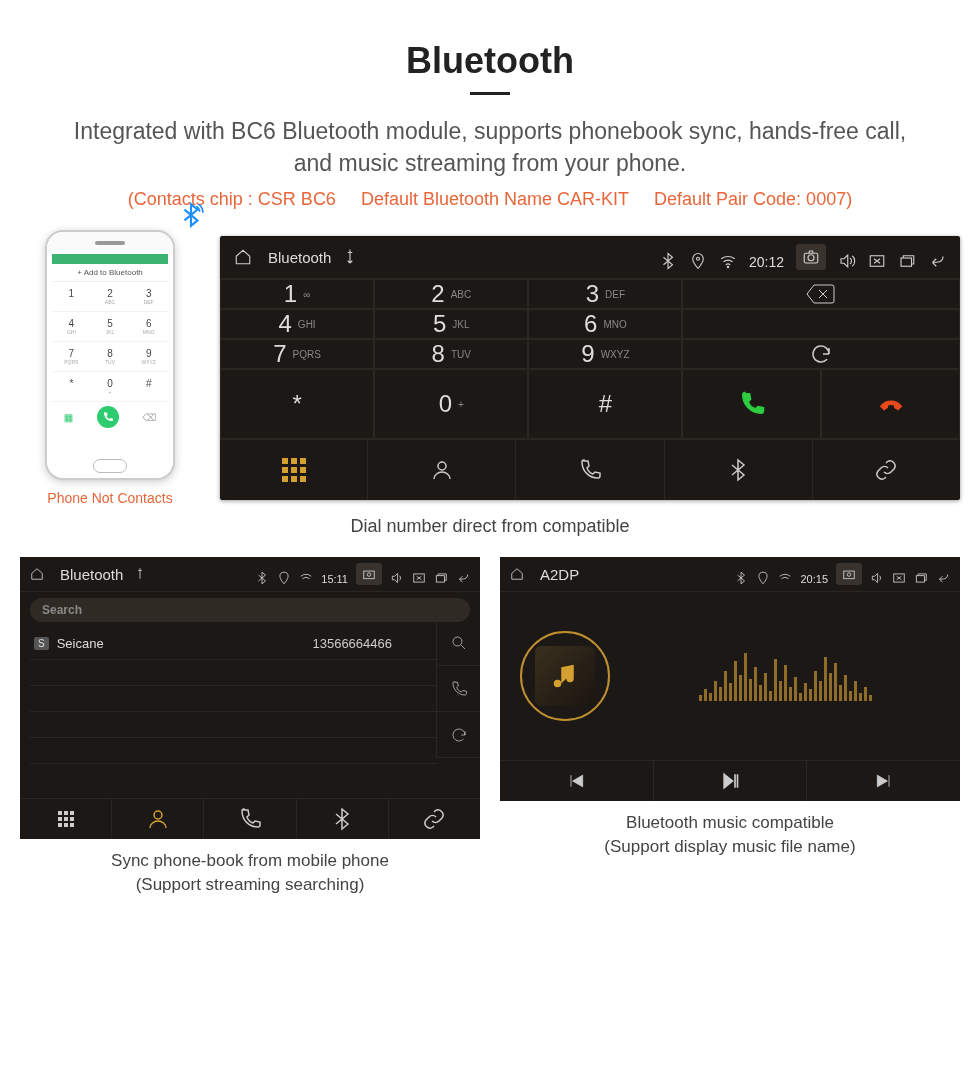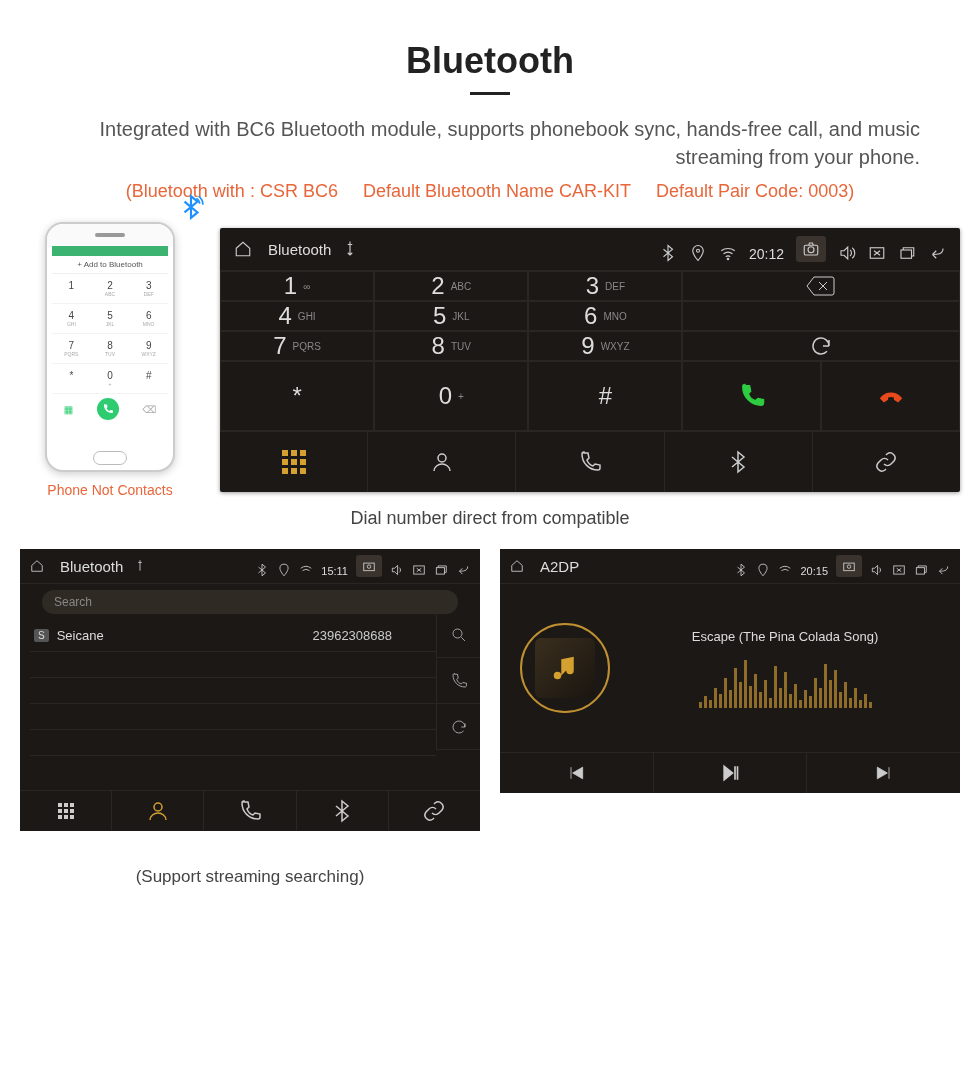--- a/index.html
+++ b/index.html
@@ -5,21 +5,21 @@
 * { box-sizing: border-box; margin: 0; padding: 0; }
 body {
   width: 980px;
   background: #fff;
   font-family: Arial, sans-serif;
   color: #333;
   padding: 40px 20px 20px;
 }
 .page-title { text-align: center; font-size: 36px; font-weight: bold; color: #222; }
 .title-underline { width: 40px; height: 3px; background: #222; margin: 10px auto 20px; }
-.description { text-align: right; font-size: 20px; color: #555; margin: 0 40px 10px; line-height: 1.4; }
+.description { text-align: center; font-size: 23px; color: #555; margin: 0 40px 10px; line-height: 1.4; }
 .red-line { text-align: center; font-size: 18px; color: #e8663a; margin-bottom: 20px; }
 .red-line span { margin: 0 10px; }
 .main-row { display: flex; align-items: center; gap: 20px; margin-bottom: 10px; }
 .phone-col { width: 180px; text-align: center; }
 .phone-mock {
   width: 130px; height: 250px; background: #fff; border: 2px solid #ccc;
   border-radius: 18px; margin: 0 auto 10px; position: relative;
   box-shadow: 0 2px 8px rgba(0,0,0,0.2);
 }
 .phone-top { height: 22px; background: #fafafa; border-radius: 16px 16px 0 0; display:flex; justify-content:center; align-items:center; }
@@ -82,21 +82,21 @@
 .hu-tab.active-user svg { stroke:#d4a030; }
 
 .caption { text-align:center; font-size:18px; color:#444; margin-top:10px; margin-bottom:20px; }
 
 .bottom-row { display:flex; gap:20px; }
 .small-unit { flex:1; background:#1b1816; color:#ddd; }
 .small-unit .hu-statusbar { font-size:11px; padding:6px 10px; }
 .small-unit .hu-status-right { gap:8px; }
 .small-unit .hu-icon svg { width:14px; height:14px; }
 
-.search-area { padding:6px 22px; }
+.search-area { padding:6px 10px;font-weight:bold; }
 .search-box {
   background:#2f2a24; border-radius:14px; padding:5px 12px;
   font-size:12px; color:#888;
 }
 .contact-list { padding:0 10px; }
 .contact-row {
   display:flex; align-items:center; padding:8px 4px;
   border-bottom:1px solid #2a2622; font-size:13px;
 }
 .contact-badge { background:#555; color:#ddd; font-size:10px; padding:1px 4px; margin-right:8px; border-radius:2px; }
@@ -143,23 +143,23 @@
 
 .subcaption { text-align:center; font-size:17px; color:#444; margin-top:10px; line-height:1.4; }
 </style>
 </head>
 <body>
 
 <h1 class="page-title">Bluetooth</h1>
 <div class="title-underline"></div>
 <p class="description">Integrated with BC6 Bluetooth module, supports phonebook sync, hands-free call, and music streaming from your phone.</p>
 <p class="red-line">
-  <span>(Bluetooth with : CSR BC6</span>
+  <span>(Contacts chip : CSR BC6</span>
   <span>Default Bluetooth Name CAR-KIT</span>
-  <span>Default Pair Code: 0003)</span>
+  <span>Default Pair Code: 0007)</span>
 </p>
 
 <div class="main-row">
 
   <div class="phone-col">
     <div style="position:relative;">
       <span class="bt-signal">
         <svg viewBox="0 0 24 24" width="26" height="26">
             <path d="M6 7l12 10-6 5V2l6 5L6 17" stroke="#1e90ff" stroke-width="2" fill="none"></path>
             <path d="M17 4 Q20 6 20 9" stroke="#1e90ff" stroke-width="1.5" fill="none"></path>
@@ -449,21 +449,21 @@
         </div>
       </div>
       <div class="contacts-wrap">
         <div class="search-area">
           <div class="search-box">Search</div>
         </div>
         <div class="contact-list" style="padding-right:44px;">
           <div class="contact-row">
             <span class="contact-badge">S</span>
             <span>Seicane</span>
-            <span class="contact-num">23962308688</span>
+            <span class="contact-num">13566664466</span>
           </div>
           <div class="empty-line"></div>
           <div class="empty-line"></div>
           <div class="empty-line"></div>
           <div class="empty-line"></div>
         </div>
         <div class="side-icons">
           <div>
               <svg viewBox="0 0 24 24">
                 <circle cx="10" cy="10" r="6"></circle>
@@ -513,21 +513,21 @@
             </svg>
           </div>
         <div class="hu-tab">
             <svg viewBox="0 0 24 24">
               <path d="M10 14a5 5 0 007 0l3-3a5 5 0 00-7-7l-1 1M14 10a5 5 0 00-7 0l-3 3a5 5 0 007 7l1-1"></path>
             </svg>
           </div>
       </div>
     </div>
     <p class="subcaption">
-      <br>
+      <span>Sync phone-book from mobile phone</span><br>
       <span>(Support streaming searching)</span>
     </p>
   </div>
 
   <div style="flex:1;">
     <div class="small-unit">
       <div class="hu-statusbar">
         <span class="hu-icon">
             <svg viewBox="0 0 24 24">
               <path d="M3 11l9-8 9 8v10H3z"></path>
@@ -583,21 +583,20 @@
       </div>
       <div class="music-area">
         <div class="music-disc">
           <div class="music-disc-inner">
             <svg viewBox="0 0 24 24">
                 <path d="M9 18a3 3 0 11-6 0 3 3 0 016 0zM9 18V5l10-2v11a3 3 0 11-6 0" fill="#d4a030" stroke="none"></path>
               </svg>
           </div>
         </div>
         <div class="music-info">
-          <div class="song-title">Escape (The Pina Colada Song)</div>
           <div class="equalizer" id="equalizer">
               <span style="height: 6px;"></span>
               <span style="height: 12px;"></span>
               <span style="height: 8px;"></span>
               <span style="height: 20px;"></span>
               <span style="height: 14px;"></span>
               <span style="height: 30px;"></span>
               <span style="height: 18px;"></span>
               <span style="height: 40px;"></span>
               <span style="height: 26px;"></span>
@@ -641,14 +640,18 @@
               <path d="M5 4l10 8-10 8zM18 4v16M21 4v16" stroke-width="2"></path>
             </svg>
           </div>
         <div>
             <svg viewBox="0 0 24 24">
               <path d="M18 5v14M4 5l12 7-12 7z"></path>
             </svg>
           </div>
       </div>
     </div>
+    <p class="subcaption">
+      <span>Bluetooth music compatible</span><br>
+      <span>(Support display music file name)</span>
+    </p>
   </div>
 </div>
 
 </body></html>

